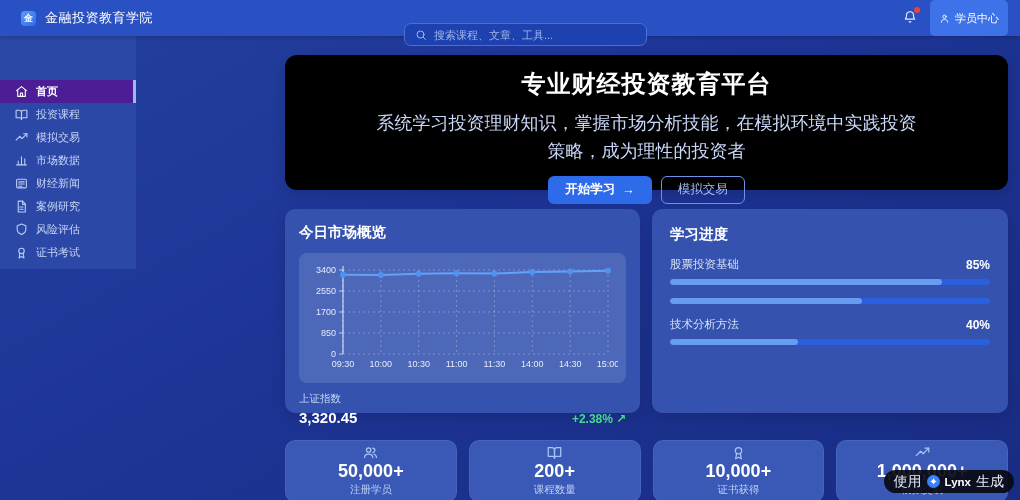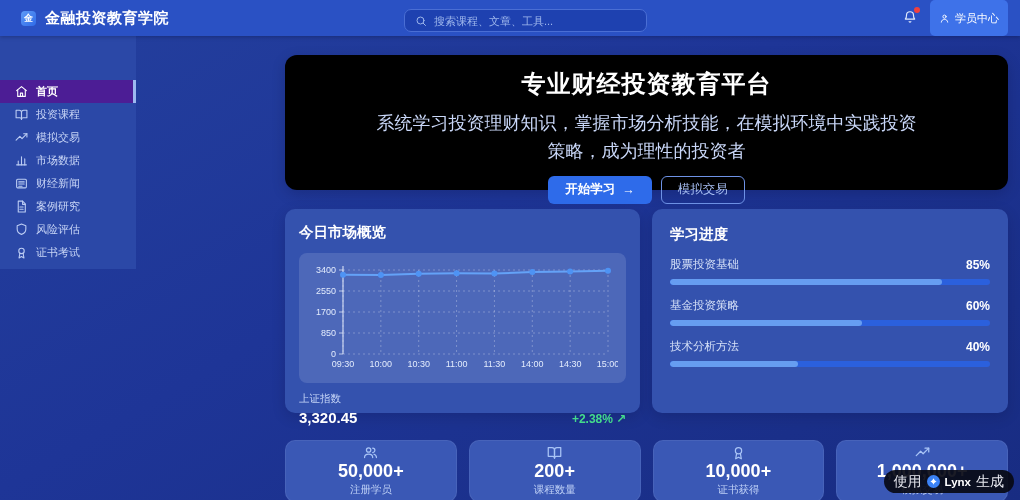--- a/index.html
+++ b/index.html
@@ -15,23 +15,23 @@
     background:#2a51c4; display:flex; align-items:center;
     box-shadow:0 1px 4px rgba(0,0,20,.25); z-index:5;
   }
   .brand { display:flex; align-items:center; gap:9px; padding-left:21px; }
   .logo {
     width:15px; height:15px; border-radius:4px; flex:0 0 auto;
     background:linear-gradient(135deg,#5e9bf7,#2f6ae8);
     display:flex; align-items:center; justify-content:center;
     font-size:9px; font-weight:bold; color:#fff;
   }
-  .brand-title { font-size:15px; font-weight:bold; letter-spacing:.5px; }
+  .brand-title { font-size:13px; font-weight:normal; letter-spacing:.5px; }
   .searchbox {
-    position:absolute; left:404px; top:9px; width:243px; height:23px;
+    position:absolute; left:404px; top:23px; width:243px; height:23px;
     background:#1e41b0; border:1px solid #4a6ed4; border-radius:7px;
     display:flex; align-items:center; gap:7px; padding:0 10px;
   }
   .searchbox svg { width:12px; height:12px; color:#9db6ec; flex:0 0 auto; }
   .searchbox input {
     background:transparent; border:none; outline:none; width:100%;
     font-size:11px; color:#e5edfc; font-family:inherit;
   }
   .searchbox input::placeholder { color:#9db6ec; }
   .top-right { position:absolute; right:12px; top:0; height:36px; display:flex; align-items:center; gap:13px; }
@@ -326,24 +326,20 @@
             <div class="prog-item">
               <div class="prog-top">
                 <span class="prog-label">股票投资基础</span>
                 <span class="prog-pct">85%</span>
               </div>
               <div class="prog-track">
                 <div class="prog-fill" style="width:85%"></div>
               </div>
             </div>
             <div class="prog-item">
-              <div class="prog-top">
-                <span class="prog-label">基金投资策略</span>
-                <span class="prog-pct">60%</span>
-              </div>
               <div class="prog-track">
                 <div class="prog-fill" style="width:60%"></div>
               </div>
             </div>
             <div class="prog-item">
               <div class="prog-top">
                 <span class="prog-label">技术分析方法</span>
                 <span class="prog-pct">40%</span>
               </div>
               <div class="prog-track">

